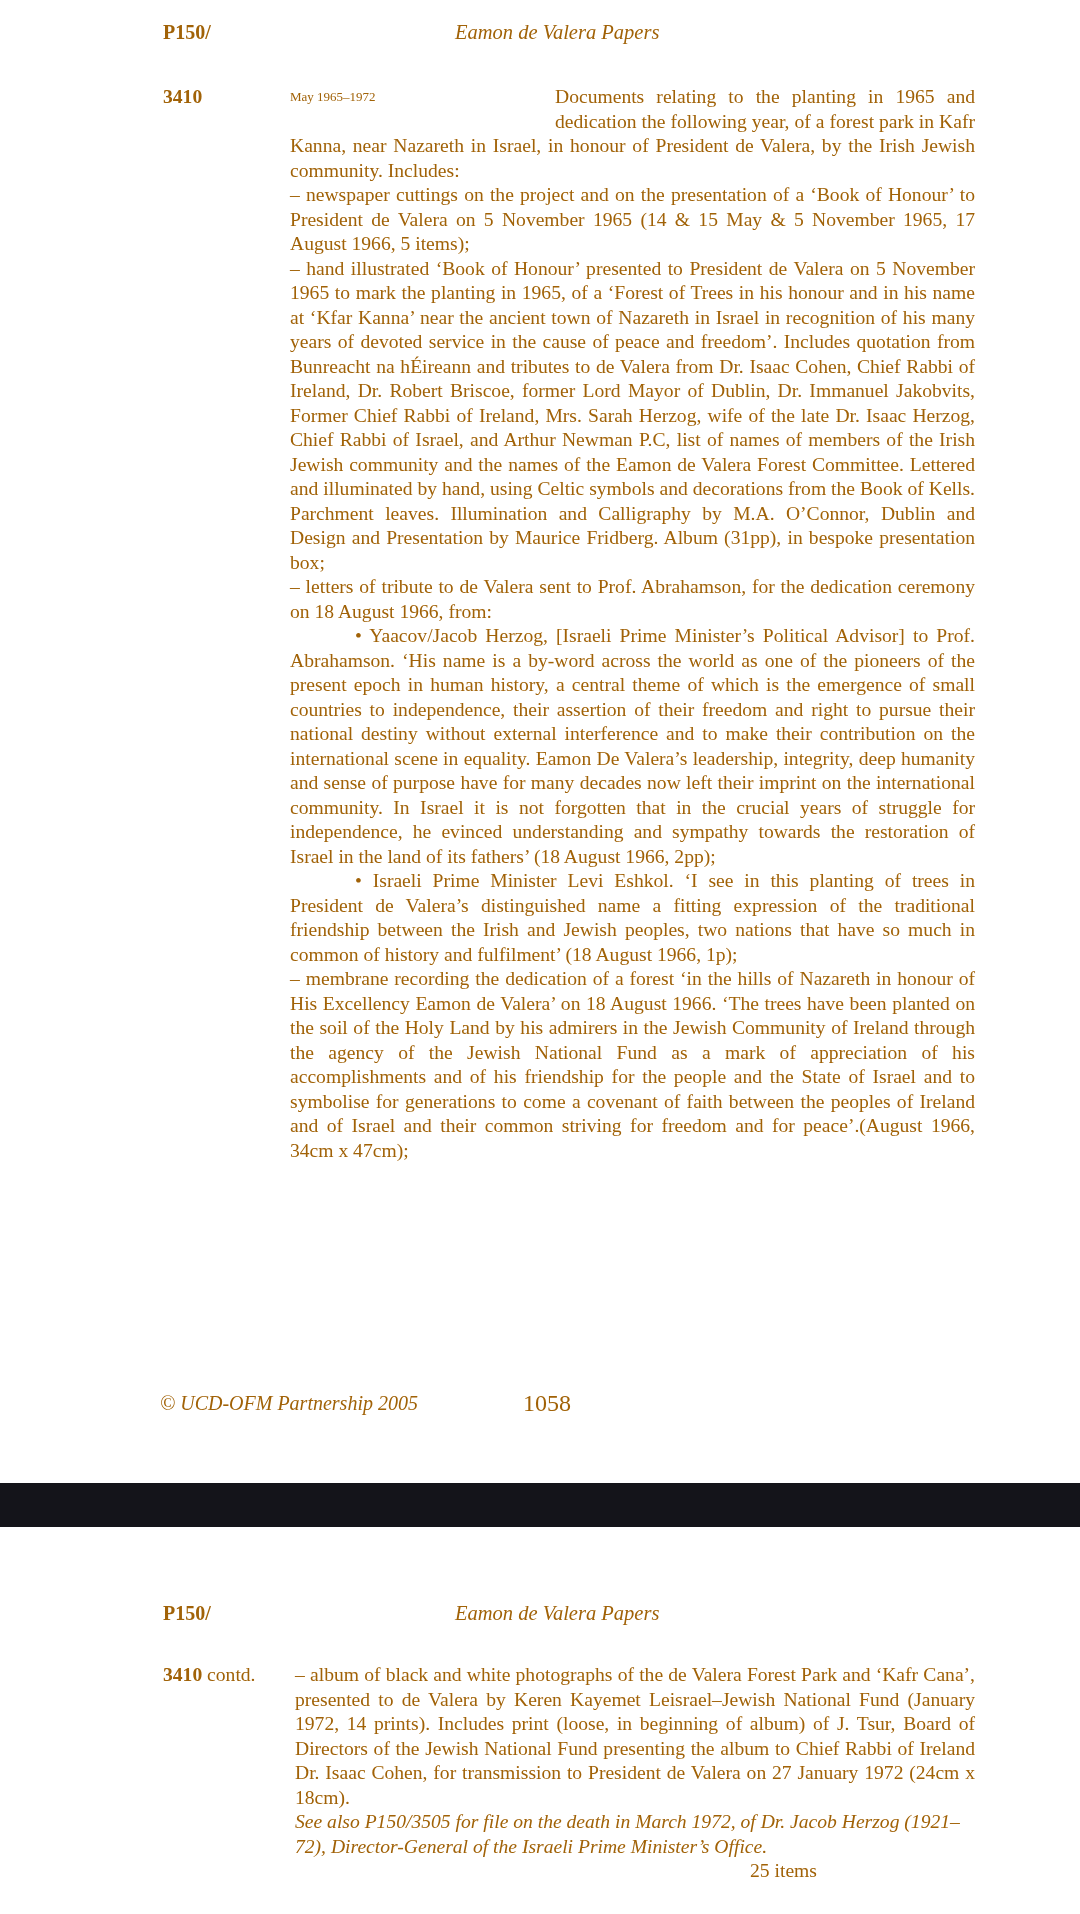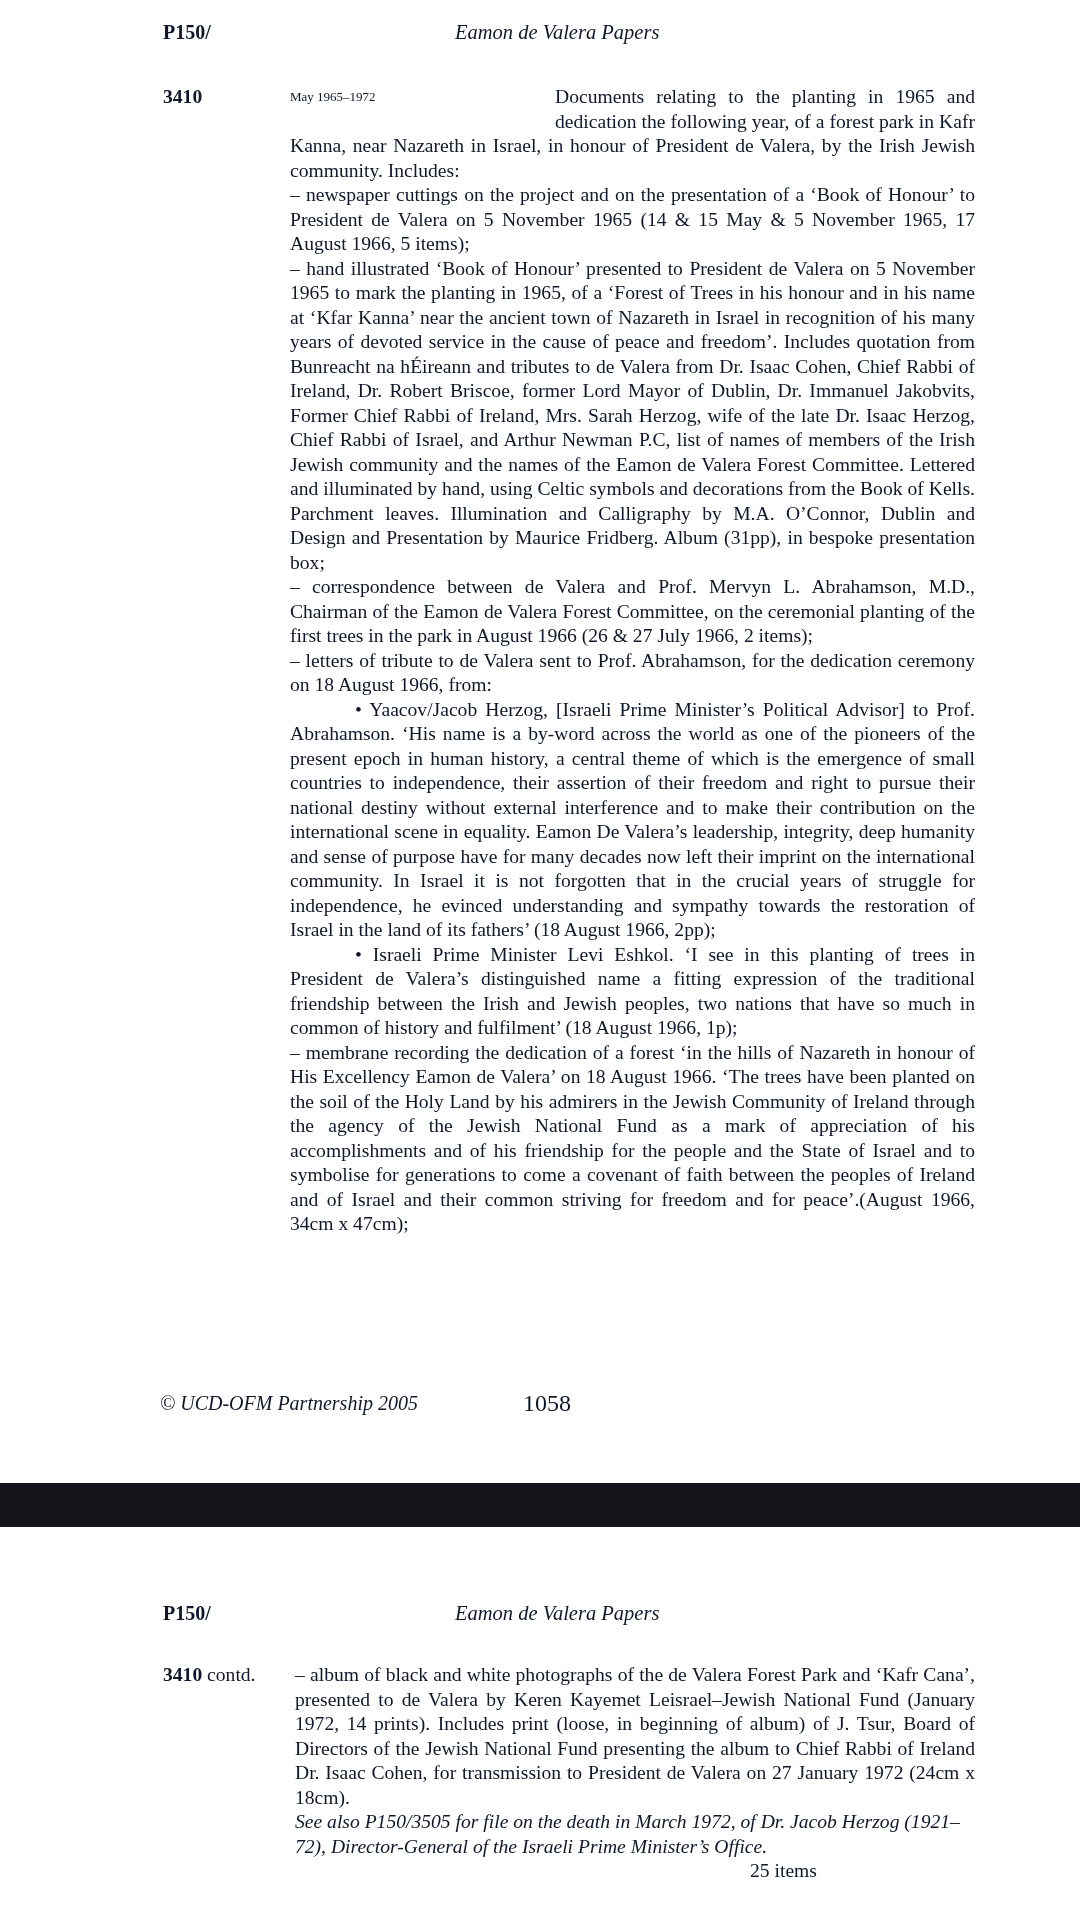--- a/index.html
+++ b/index.html
@@ -3,21 +3,21 @@
 <meta charset="utf-8">
 <style>
   html, body { margin: 0; padding: 0; background: #ffffff; }
   .sheet {
     position: relative;
     width: 1080px;
     height: 1914px;
     background: #ffffff;
     overflow: hidden;
     font-family: "Liberation Serif", "DejaVu Serif", serif;
-    color: #0f172a;
+    color: #a16207;
   }
   
   .page-header { position: absolute; left: 0; width: 100%; height: 30px; }
   .hdr-ref {
     position: absolute; left: 163px; top: 0;
     font-weight: bold; font-size: 20px; line-height: 24px;
   }
   .hdr-title {
     position: absolute; left: 455px; top: 0;
     font-style: italic; font-size: 20.5px; line-height: 24px;
@@ -79,21 +79,20 @@
     <span class="hdr-ref">P150/</span>
     <span class="hdr-title">Eamon de Valera Papers</span>
   </div>
 
   <div class="entry-num" id="p1-num">3410</div>
 
   <div class="entry-body" id="p1-body">
     <p><span class="date-float">May 1965–1972</span><span>Documents relating to the planting in 1965 and dedication the following year, of a forest park in Kafr Kanna, near Nazareth in Israel, in honour of President de Valera, by the Irish Jewish community. Includes:</span></p>
     <p>– newspaper cuttings on the project and on the presentation of a ‘Book of Honour’ to President de Valera on 5 November 1965 (14 &amp; 15 May &amp; 5 November 1965, 17 August 1966, 5 items);</p>
     <p>– hand illustrated ‘Book of Honour’ presented to President de Valera on 5 November 1965 to mark the planting in 1965, of a ‘Forest of Trees in his honour and in his name at ‘Kfar Kanna’ near the ancient town of Nazareth in Israel in recognition of his many years of devoted service in the cause of peace and freedom’. Includes quotation from Bunreacht na hÉireann and tributes to de Valera from Dr. Isaac Cohen, Chief Rabbi of Ireland, Dr. Robert Briscoe, former Lord Mayor of Dublin, Dr. Immanuel Jakobvits, Former Chief Rabbi of Ireland, Mrs. Sarah Herzog, wife of the late Dr. Isaac Herzog, Chief Rabbi of Israel, and Arthur Newman P.C, list of names of members of the Irish Jewish community and the names of the Eamon de Valera Forest Committee. Lettered and illuminated by hand, using Celtic symbols and decorations from the Book of Kells. Parchment leaves. Illumination and Calligraphy by M.A. O’Connor, Dublin and Design and Presentation by Maurice Fridberg. Album (31pp), in bespoke presentation box;</p>
-    <p>– correspondence between de Valera and Prof. Mervyn L. Abrahamson, M.D., Chairman of the Eamon de Valera Forest Committee, on the ceremonial planting of the first trees in the park in August 1966 (26 &amp; 27 July 1966, 2 items);</p>
     <p>– letters of tribute to de Valera sent to Prof. Abrahamson, for the dedication ceremony on 18 August 1966, from:</p>
     <p class="bullet-para">• Yaacov/Jacob Herzog, [Israeli Prime Minister’s Political Advisor] to Prof. Abrahamson. ‘His name is a by-word across the world as one of the pioneers of the present epoch in human history, a central theme of which is the emergence of small countries to independence, their assertion of their freedom and right to pursue their national destiny without external interference and to make their contribution on the international scene in equality. Eamon De Valera’s leadership, integrity, deep humanity and sense of purpose have for many decades now left their imprint on the international community. In Israel it is not forgotten that in the crucial years of struggle for independence, he evinced understanding and sympathy towards the restoration of Israel in the land of its fathers’ (18 August 1966, 2pp);</p>
     <p class="bullet-para">• Israeli Prime Minister Levi Eshkol. ‘I see in this planting of trees in President de Valera’s distinguished name a fitting expression of the traditional friendship between the Irish and Jewish peoples, two nations that have so much in common of history and fulfilment’ (18 August 1966, 1p);</p>
     <p>– membrane recording the dedication of a forest ‘in the hills of Nazareth in honour of His Excellency Eamon de Valera’ on 18 August 1966. ‘The trees have been planted on the soil of the Holy Land by his admirers in the Jewish Community of Ireland through the agency of the Jewish National Fund as a mark of appreciation of his accomplishments and of his friendship for the people and the State of Israel and to symbolise for generations to come a covenant of faith between the peoples of Ireland and of Israel and their common striving for freedom and for peace’.(August 1966, 34cm x 47cm);</p>
   </div>
 
   <div class="page-footer" id="p1-footer">
     <span class="ftr-copy">© UCD-OFM Partnership 2005</span>
     <span class="ftr-pageno">1058</span>
   </div>

